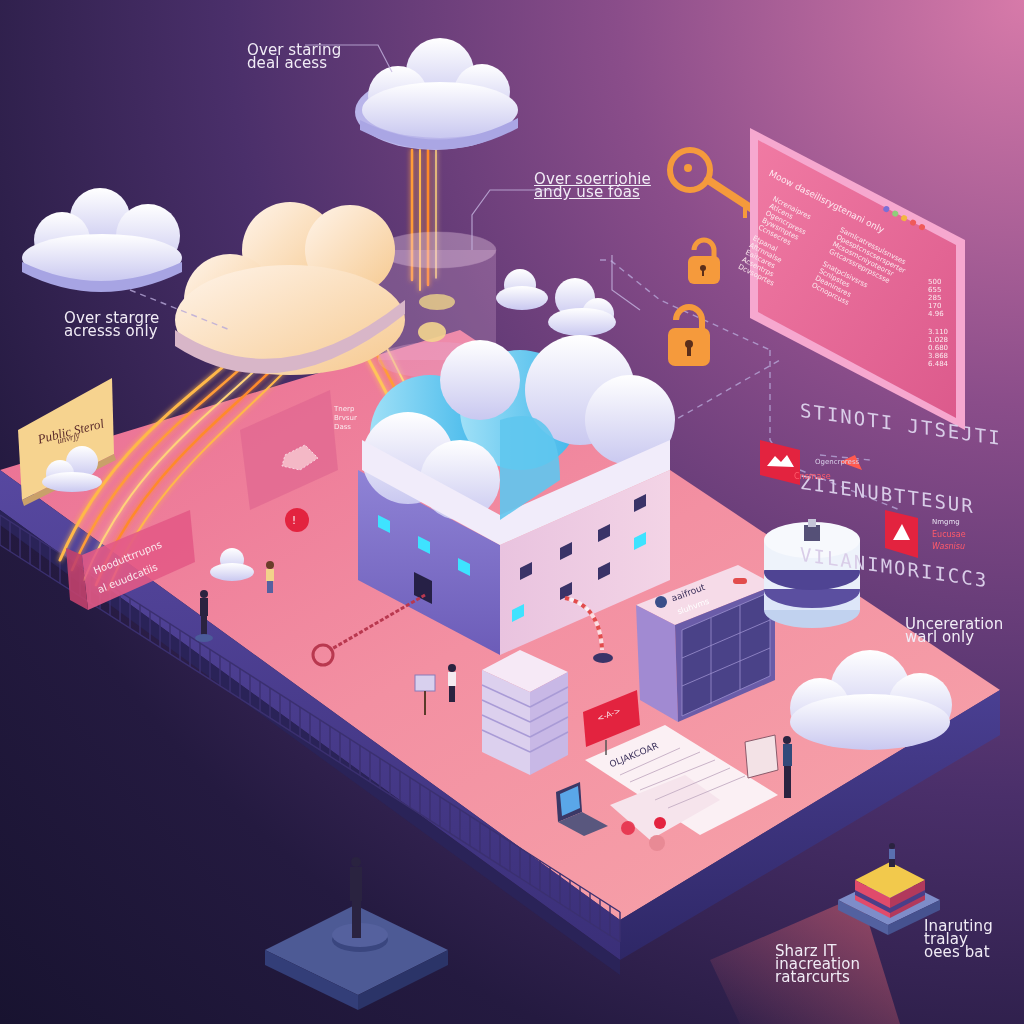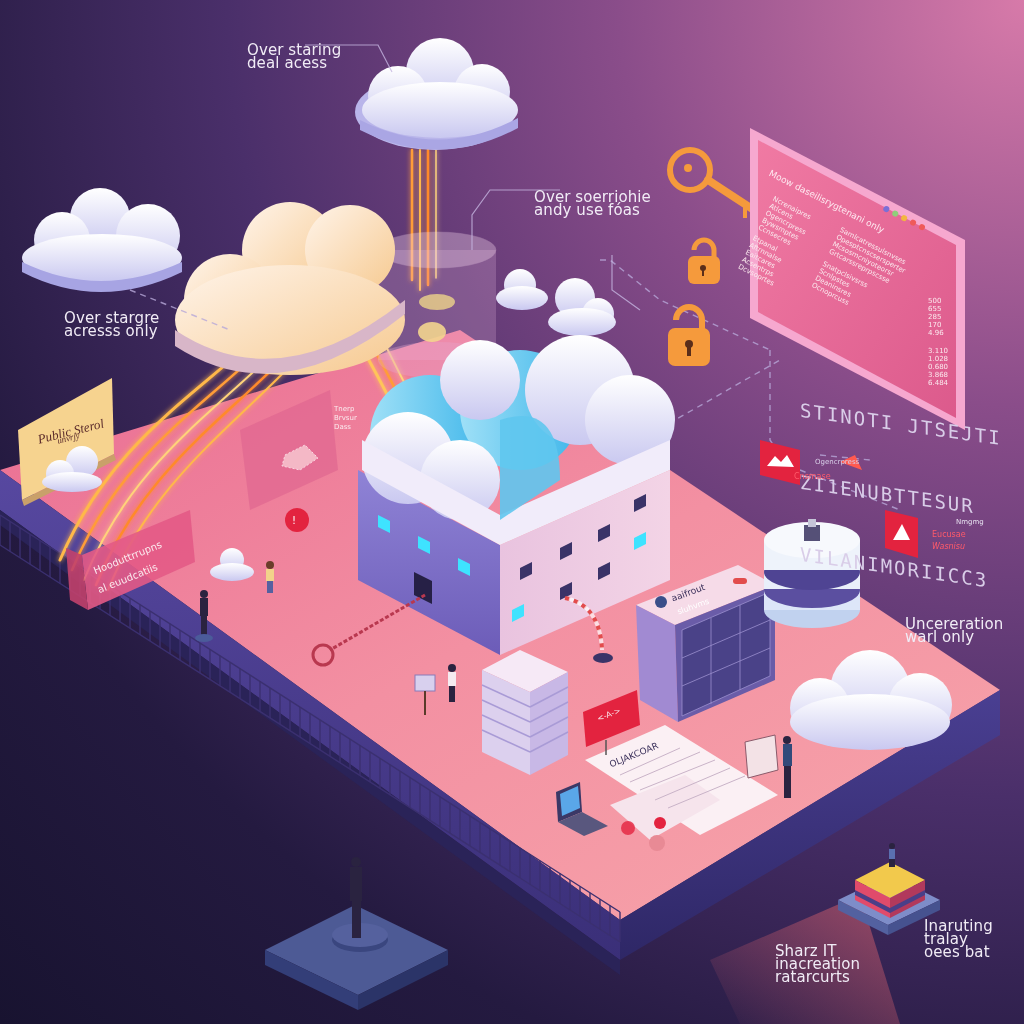--- a/index.html
+++ b/index.html
@@ -448,21 +448,21 @@
           <line x1="425" y1="691" x2="425" y2="715" stroke="#5a3a2a" stroke-width="2"></line>
         </g>
     <g>
           <polygon points="745,742 775,735 778,770 748,778" fill="#f3e2e6" stroke="#8a5a6a"></polygon>
         </g>
   </g>
 </svg>
 
 <div class="lbl" style="left:247px;top:44px;">Over staring
 deal acess</div>
-<div class="lbl" style="left:534px;top:191px;">Over soerriohie
+<div class="lbl" style="left:534px;top:173px;text-decoration:underline;">Over soerriohie
 andy use fóas</div>
 <div class="lbl" style="left:64px;top:312px;">Over stargre
 acresss only</div>
 <div class="lbl" style="left:905px;top:618px;">Uncereration
 warl only</div>
 <div class="lbl" style="left:775px;top:945px;">Sharz IT
 inacreation
 ratarcurts</div>
 <div class="lbl" style="left:924px;top:920px;">Inaruting
 tralay
@@ -496,21 +496,21 @@
 <div style="position:absolute;left:842px;top:226px;transform:rotate(27deg);transform-origin:left top;">
   <div class="tiny" style="position:static;">Samlcatressulsnvses</div>
   <div class="tiny" style="position:static;">Opesptcnscsersperter</div>
   <div class="tiny" style="position:static;">Mcsosmcniyoteorsr</div>
   <div class="tiny" style="position:static;">Grtcarssreprpscsse</div>
   <div class="tiny" style="position:static;margin-top:6px;">Snatpclsivsrss</div>
   <div class="tiny" style="position:static;">Scnlpstes</div>
   <div class="tiny" style="position:static;">Deaninsres</div>
   <div class="tiny" style="position:static;">Ocnoprcuss</div>
 </div>
-<div style="position:absolute;left:928px;top:278px;margin-top:19px;">
+<div style="position:absolute;left:928px;top:278px;">
   <div class="tiny" style="position:static;">500</div>
   <div class="tiny" style="position:static;">655</div>
   <div class="tiny" style="position:static;">285</div>
   <div class="tiny" style="position:static;">170</div>
   <div class="tiny" style="position:static;">4.96</div>
   <div class="tiny" style="position:static;margin-top:10px;">3.110</div>
   <div class="tiny" style="position:static;">1.028</div>
   <div class="tiny" style="position:static;">0.680</div>
   <div class="tiny" style="position:static;">3.868</div>
   <div class="tiny" style="position:static;">6.484</div>
@@ -524,16 +524,16 @@
 </div>
 
 <div class="big-code">
   <div>STINOTI JTSEJTI</div>
   <div>ZI1ENUBTTESUR</div>
   <div>VILANIMORIICC3</div>
 </div>
 
 <div class="tiny" style="left:815px;top:458px;color:#d8cfe8;">Ogencrpress</div>
 <div class="red-small" style="left:794px;top:472px;">Cnsmase</div>
-<div class="tiny" style="left:932px;top:518px;color:#e6e0ef;margin-left:24px;">Nmgmg</div>
+<div class="tiny" style="left:932px;top:518px;color:#e6e0ef;">Nmgmg</div>
 <div class="red-small" style="left:932px;top:530px;">Eucusae</div>
 <div class="red-small" style="left:932px;top:542px;font-style:italic;">Wasnisu</div>
 </div>
 
 </body></html>

